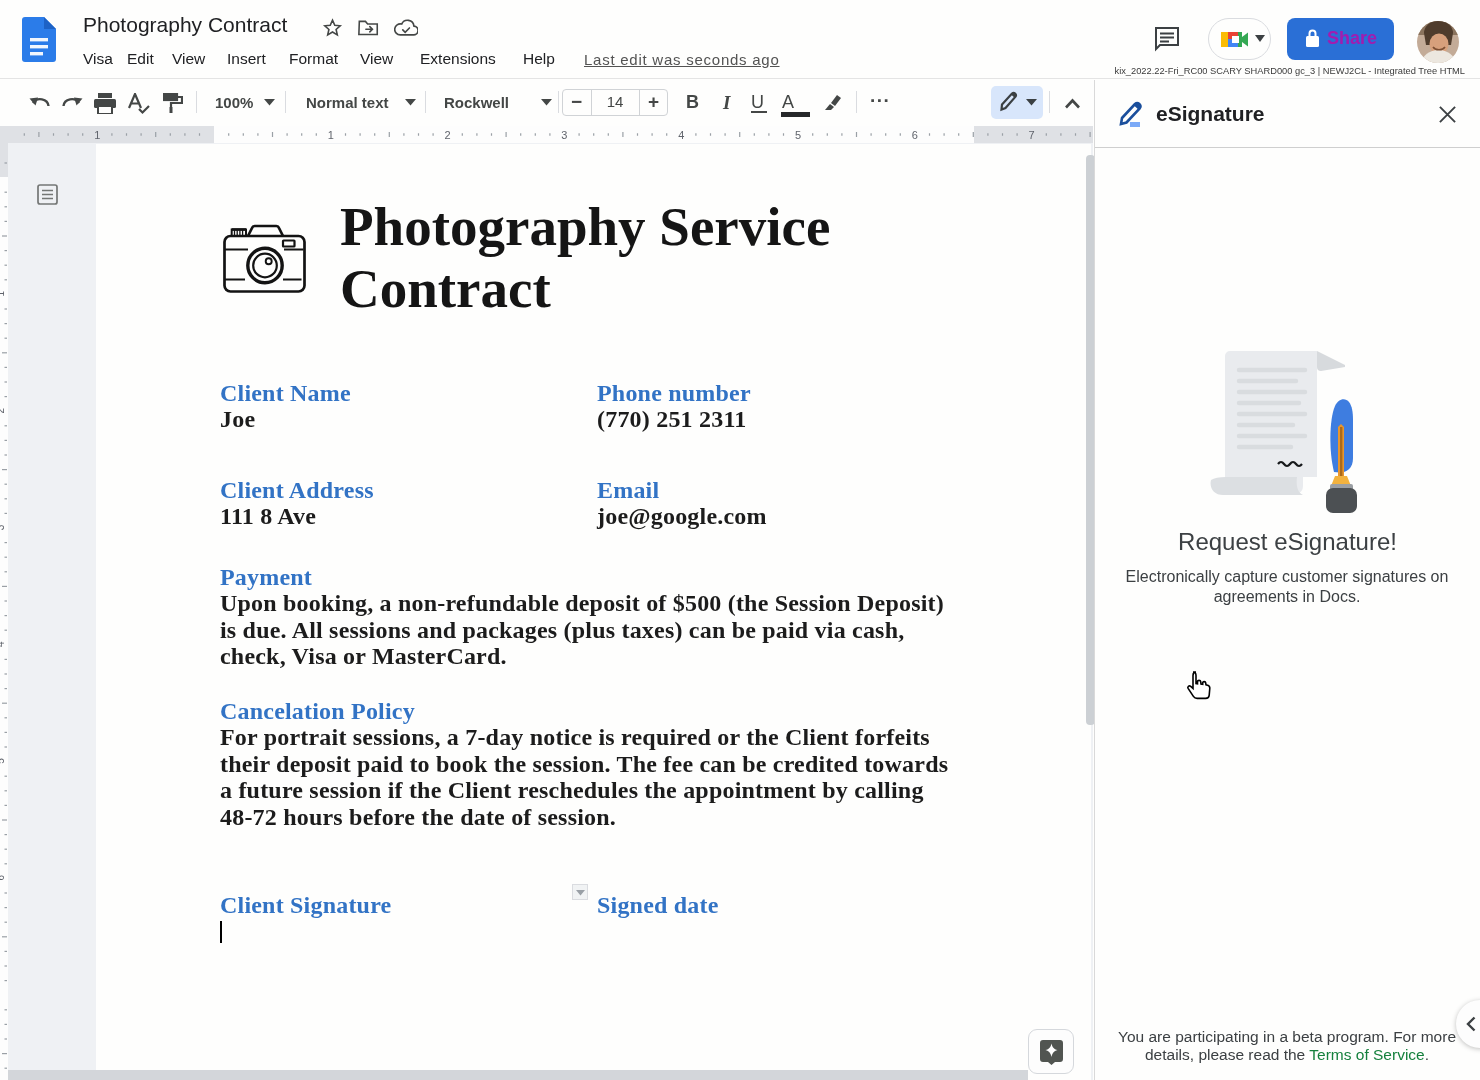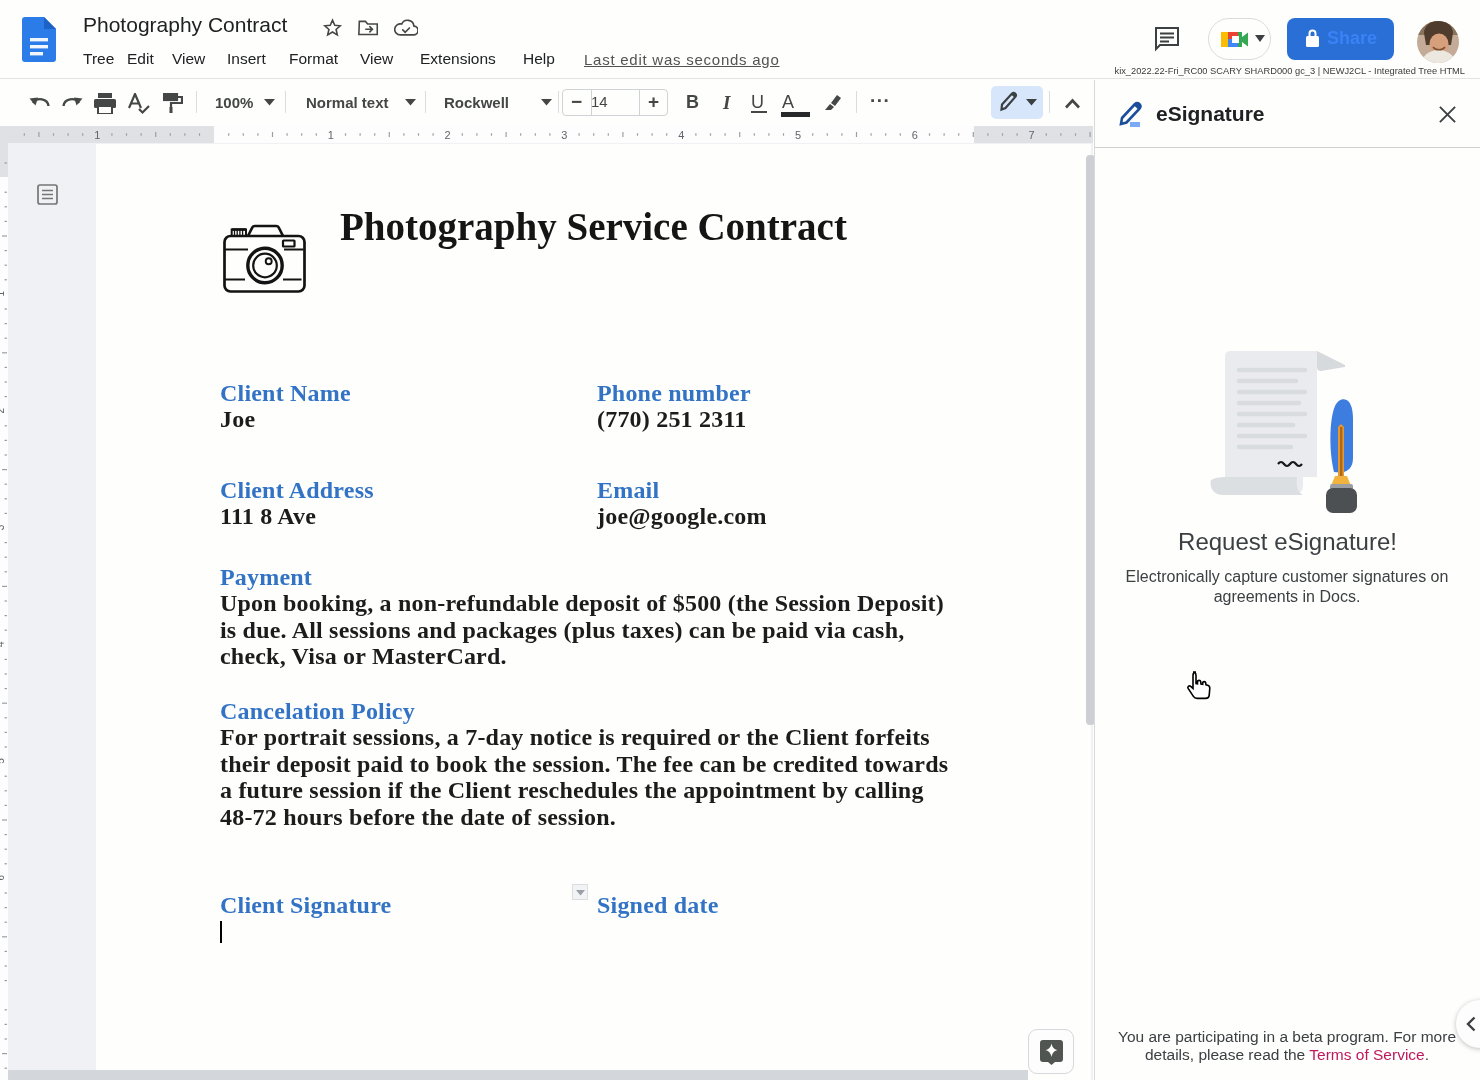--- a/index.html
+++ b/index.html
@@ -34,21 +34,21 @@
 .doc-body { font-family:Liberation Serif, serif; font-weight:bold; color:#1c1c1c; font-size:24px; line-height:26.6px; letter-spacing:0.2px; white-space:nowrap; }
 
 #panel { position:absolute; left:1094px; top:80px; width:386px; height:1000px; background:#fefefd; border-left:1px solid #d9d9d9; }
 #paneltitle { position:absolute; left:1156px; top:102px; font-size:21px; font-weight:bold; color:#202124; }
 #paneldivider { position:absolute; left:1095px; top:147px; width:385px; height:1px; background:#cfcfcf; }
 #reqtitle { position:absolute; left:1095px; top:528px; width:385px; text-align:center; font-size:24px; color:#3c4043; }
 #reqdesc { position:absolute; left:1124px; top:567px; width:326px; text-align:center; font-size:16px; line-height:19.5px; color:#3c4043; }
 #addbtn { position:absolute; left:1172px; top:659px; width:232px; height:44px; background:#2a6fd6; border-radius:5px; color:#fff;
   font-size:19px; text-align:center; line-height:44px; box-shadow:0 4px 9px rgba(140,185,250,.9), inset 0 5px 6px rgba(40,40,40,.33); }
 #panelfoot { position:absolute; left:1097px; top:1028px; width:380px; text-align:center; font-size:15.5px; line-height:18px; color:#3c4043; }
-#panelfoot a { color:#be185d; }
+#panelfoot a { color:#15803d; }
 </style>
 </head>
 <body>
 <div id="root">
 
   <div id="header"></div>
   <svg class="abs" style="left:22px; top:17px" width="34" height="46" viewBox="0 0 34 46">
     <path d="M3 0 h19 l12 12 v30 a3 3 0 0 1 -3 3 h-28 a3 3 0 0 1 -3 -3 v-39 a3 3 0 0 1 3 -3 z" fill="#2b7ce9"></path>
     <path d="M22 0 l12 12 h-12 z" fill="#1d62c6"></path>
     <rect x="8" y="21" width="18" height="3.4" fill="#f1f6fd"></rect>
@@ -60,21 +60,21 @@
     <path d="M12 3.6 l2.6 5.8 6.2 .6 -4.7 4.2 1.4 6.2 -5.5 -3.3 -5.5 3.3 1.4 -6.2 -4.7 -4.2 6.2 -.6 z"></path>
   </svg>
   <svg class="abs" style="left:358px; top:18px" width="21" height="19" viewBox="0 0 24 21" fill="none" stroke="#444746" stroke-width="1.8">
     <path d="M1.5 3.5 h7 l2.5 3 h11 v12 h-21 z"></path>
     <path d="M9 12.5 h7 M13.5 9.5 l3 3 -3 3" stroke-linecap="round"></path>
   </svg>
   <svg class="abs" style="left:394px; top:19px" width="24" height="18" viewBox="0 0 26 19" fill="none" stroke="#444746" stroke-width="1.8">
     <path d="M7 17 a6 6 0 1 1 1.3 -11.8 a7 7 0 0 1 13.3 2.2 a4.8 4.8 0 0 1 -.8 9.6 z"></path>
     <path d="M9.5 11.5 l2.6 2.6 4.6 -4.6" stroke-linecap="round"></path>
   </svg>
-  <div class="menuitem" style="left:83px">Tree</div>
+  <div class="menuitem" style="left:83px">Visa</div>
   <div class="menuitem" style="left:127px">Edit</div>
   <div class="menuitem" style="left:172px">View</div>
   <div class="menuitem" style="left:227px">Insert</div>
   <div class="menuitem" style="left:289px">Format</div>
   <div class="menuitem" style="left:360px">View</div>
   <div class="menuitem" style="left:420px">Extensions</div>
   <div class="menuitem" style="left:523px">Help</div>
   <div id="lastedit">Last edit was seconds ago</div>
   <div id="kixline">kix_2022.22-Fri_RC00 SCARY SHARD000 gc_3 | NEWJ2CL - Integrated Tree HTML</div>
 
@@ -92,21 +92,21 @@
     <rect x="11" y="7" width="7" height="7" fill="#fff"></rect>
   </svg>
   <svg class="abs" style="left:1255px; top:35px" width="10" height="8" viewBox="0 0 10 8">
       <path d="M0 0 h10 l-5 7 z" fill="#3c4043"></path>
     </svg>
   <div class="abs" style="left:1287px; top:18px; width:107px; height:42px; background:#2a6fd6; border-radius:8px;"></div>
   <svg class="abs" style="left:1306px; top:29px" width="13" height="18" viewBox="0 0 13 18">
     <rect x="0" y="7" width="13" height="11" rx="1.5" fill="#fff"></rect>
     <path d="M3.5 7 v-2.5 a3 3 0 0 1 6 0 v2.5" fill="none" stroke="#fff" stroke-width="2"></path>
   </svg>
-  <div class="abs" style="left:1327px; top:28px; font-size:18px; font-weight:bold; color:#3b82f6">Share</div>
+  <div class="abs" style="left:1327px; top:28px; font-size:18px; font-weight:bold; color:#a21caf">Share</div>
   <svg class="abs" style="left:1417px; top:21px" width="42" height="42" viewBox="0 0 42 42">
     <defs>
         <clipPath id="avc">
           <circle cx="21" cy="21" r="21"></circle>
         </clipPath>
       </defs>
     <g clip-path="url(#avc)">
       <rect width="42" height="42" fill="#c3ab97"></rect>
       <rect x="0" y="0" width="42" height="14" fill="#8a735d"></rect>
       <path d="M7 12 a14.5 12.5 0 0 1 29 0 l-2 12 h-25 z" fill="#4f3c2c"></path>
@@ -152,21 +152,21 @@
   <div class="tbsep" style="left:425px"></div>
   <div class="tbtxt" style="left:444px; top:94px">Rockwell</div>
   <svg class="abs" style="left:541px; top:99px" width="11" height="7" viewBox="0 0 11 7">
       <path d="M0 0 h11 l-5.5 6.5 z" fill="#444746"></path>
     </svg>
   <div class="tbsep" style="left:558px"></div>
   <div class="abs" style="left:562px; top:89px; width:106px; height:27px; border:1px solid #d0d3d6; border-radius:4px; background:#fefefd"></div>
   <div class="abs" style="left:591px; top:90px; width:1px; height:25px; background:#d0d3d6"></div>
   <div class="abs" style="left:639px; top:90px; width:1px; height:25px; background:#d0d3d6"></div>
   <div class="abs" style="left:562px; top:89px; width:29px; height:27px; text-align:center; line-height:25px; font-size:19px; color:#444746; font-weight:bold">−</div>
-  <div class="abs" style="left:591px; top:89px; width:48px; height:27px; line-height:25px; font-size:15px; color:#444746">14</div>
+  <div class="abs" style="left:591px; top:89px; width:48px; height:27px; text-align:center; line-height:25px; font-size:15px; color:#444746">14</div>
   <div class="abs" style="left:639px; top:89px; width:29px; height:27px; text-align:center; line-height:25px; font-size:19px; color:#444746; font-weight:bold">+</div>
   <div class="tbtxt" style="left:686px; top:92px; font-size:18px">B</div>
   <div class="tbtxt rock" style="left:723px; top:92px; font-size:19px; font-style:italic">I</div>
   <div class="tbtxt" style="left:751px; top:92px; font-size:18px; font-weight:normal">U</div>
   <div class="abs" style="left:751px; top:111px; width:16px; height:2px; background:#444746"></div>
   <div class="tbtxt" style="left:782px; top:92px; font-size:18px; font-weight:normal">A</div>
   <div class="abs" style="left:781px; top:112px; width:29px; height:4.5px; background:#26282a"></div>
   <svg class="abs" style="left:822px; top:93px" width="20" height="20" viewBox="0 0 20 20" fill="#444746">
     <path d="M9 10 L15 2 L19 5 L13 13 z"></path>
     <path d="M8 11 l4 3 -3 3 h-6 z"></path>
@@ -353,21 +353,21 @@
     <path d="M12.5 6 v5 M15.2 6 v5 M17.9 6 v5 M20.6 6 v5" stroke-width="1.3"></path>
     <path d="M26 12 l4 -8 a3 3 0 0 1 2.7 -2 h21.6 a3 3 0 0 1 2.7 2 l4 8" stroke-width="2.7"></path>
     <rect x="61" y="16.5" width="11.5" height="6" rx="0.5" stroke-width="2.2"></rect>
     <path d="M3 25.5 h23 M62 25.5 h19.5" stroke-width="2.2"></path>
     <path d="M3 55.5 h20 M61 55.5 h18.5" stroke-width="2.2"></path>
     <circle cx="43" cy="41.5" r="17.2" stroke-width="3.4"></circle>
     <circle cx="43" cy="41.5" r="11.8" stroke-width="2.2"></circle>
     <circle cx="46.7" cy="37.3" r="3" stroke-width="1.9"></circle>
   </svg>
 
-  <div class="rock abs" style="left:340px; top:196px; width:560px; font-size:39px; line-height:62px; font-weight:bold; color:#151515">Photography Service Contract</div>
+  <div class="rock abs" style="left:340px; top:196px; width:560px; font-size:55px; line-height:62px; font-weight:bold; color:#151515">Photography Service Contract</div>
 
   <div class="rock lbl abs" style="left:220px; top:380px">Client Name</div>
   <div class="rock val abs" style="left:220px; top:406px">Joe</div>
   <div class="rock lbl abs" style="left:597px; top:380px">Phone number</div>
   <div class="rock val abs" style="left:597px; top:406px">(770) 251 2311</div>
 
   <div class="rock lbl abs" style="left:220px; top:477px">Client Address</div>
   <div class="rock val abs" style="left:220px; top:503px">111 8 Ave</div>
   <div class="rock lbl abs" style="left:597px; top:477px">Email</div>
   <div class="rock val abs" style="left:597px; top:503px">joe@google.com</div>

